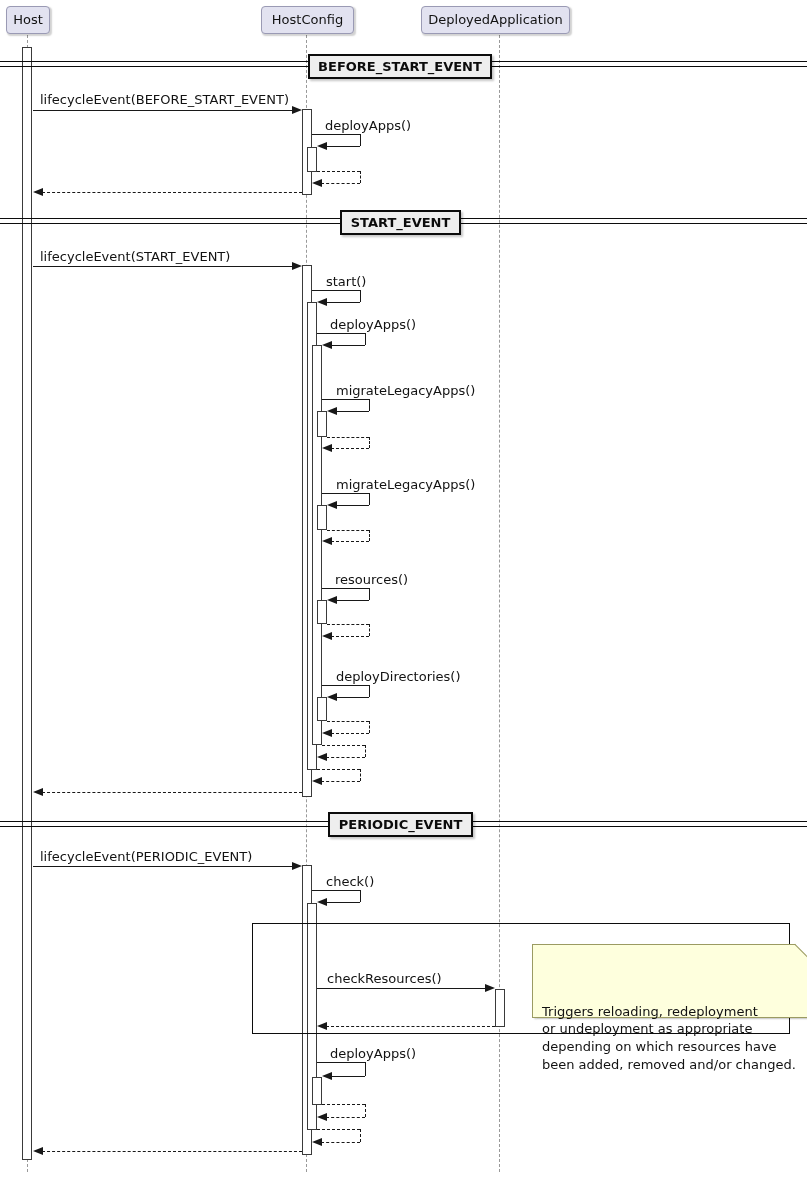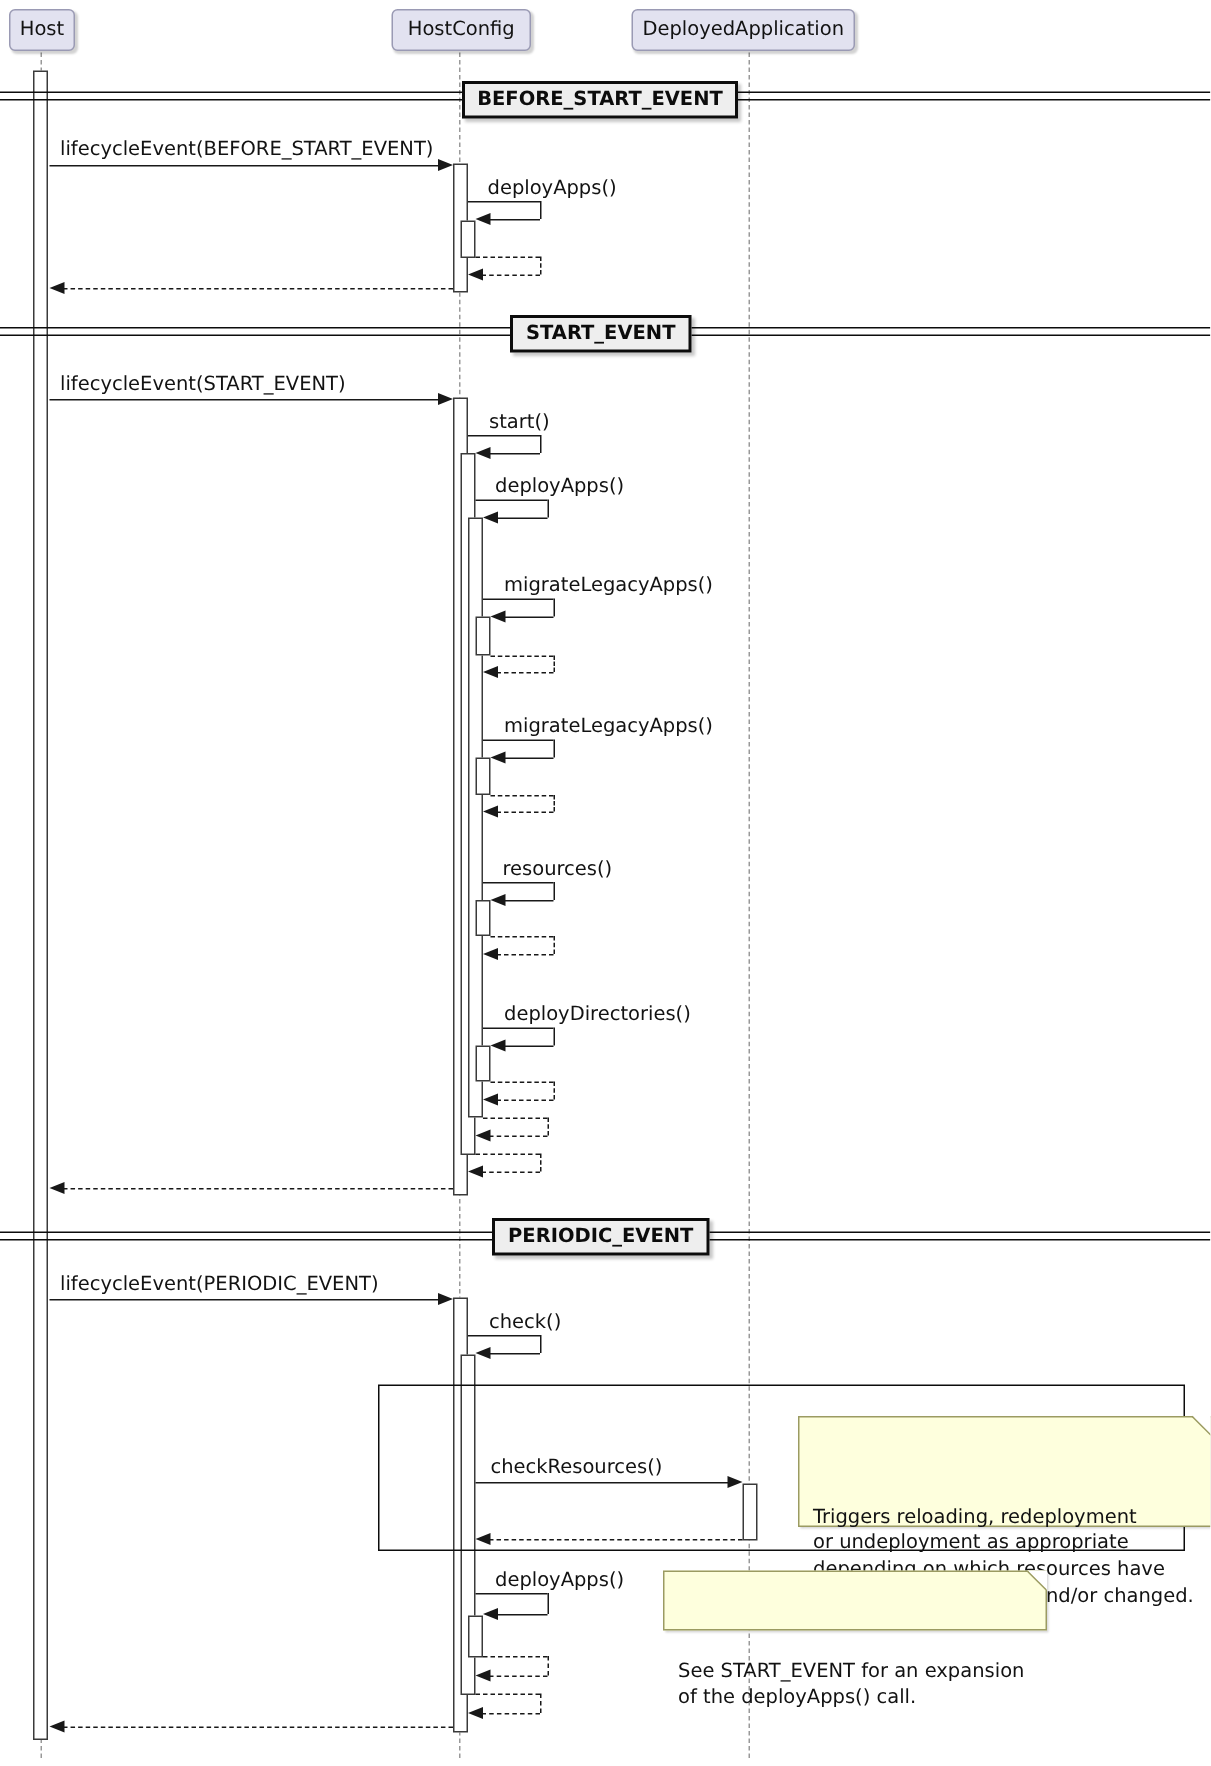--- a/index.html
+++ b/index.html
@@ -248,26 +248,20 @@
   </div>
 
   <div class="abs msg" style="left:330px;top:1046px">deployApps()</div>
   <div>
     <div class="abs hs" style="left:317px;top:1062px;width:48px"></div>
     <div class="abs vs" style="left:365px;top:1062px;height:14px"></div>
     <div class="abs hs" style="left:331px;top:1076px;width:34px"></div>
     <div class="abs al" style="left:322px;top:1072px"></div>
   </div>
 
-  <div class="abs note" style="left:442px;top:1047px;width:256px;height:40px">
-    <div class="fold"></div>
-    <div class="foldline"></div>
-    <span>See START_EVENT for an expansion
-of the deployApps() call.</span>
-  </div>
 
   <div>
     <div class="abs hd" style="left:322px;top:1104px;width:43px"></div>
     <div class="abs vd" style="left:365px;top:1104px;height:13px"></div>
     <div class="abs hd" style="left:326px;top:1117px;width:39px"></div>
     <div class="abs al" style="left:317px;top:1113px"></div>
   </div>
   <div>
     <div class="abs hd" style="left:317px;top:1129px;width:43px"></div>
     <div class="abs vd" style="left:360px;top:1129px;height:13px"></div>

